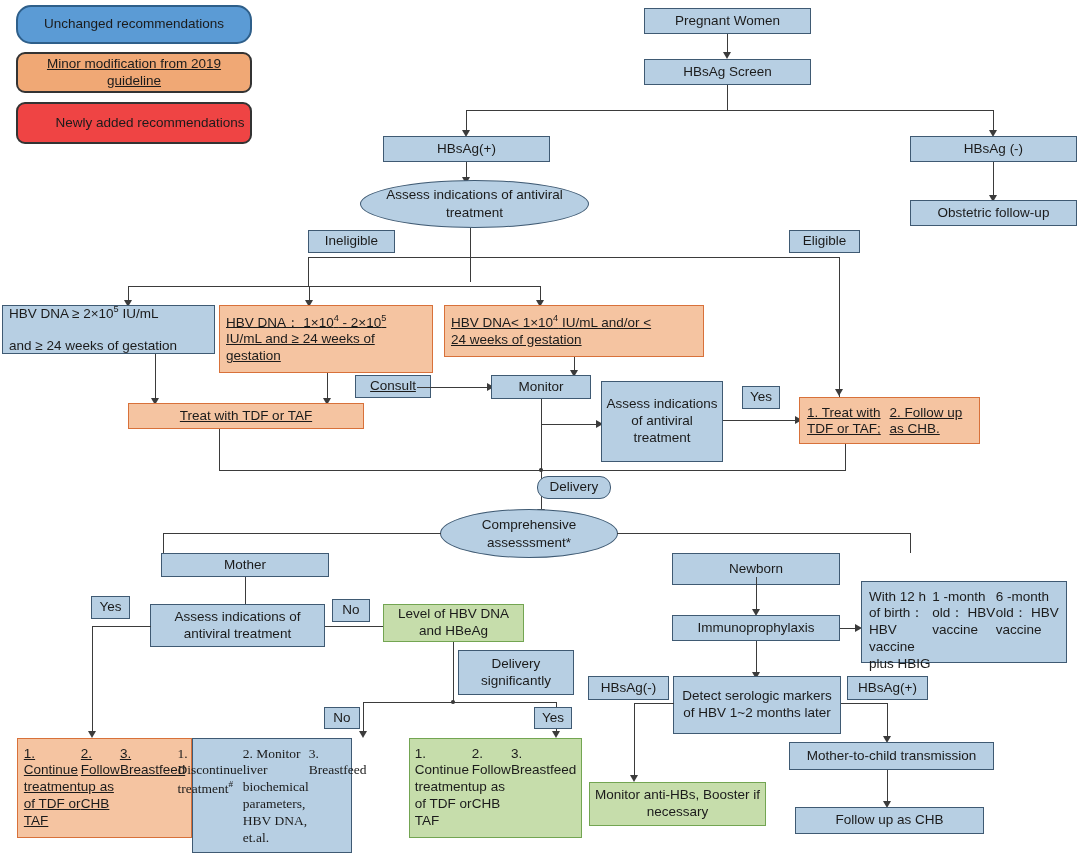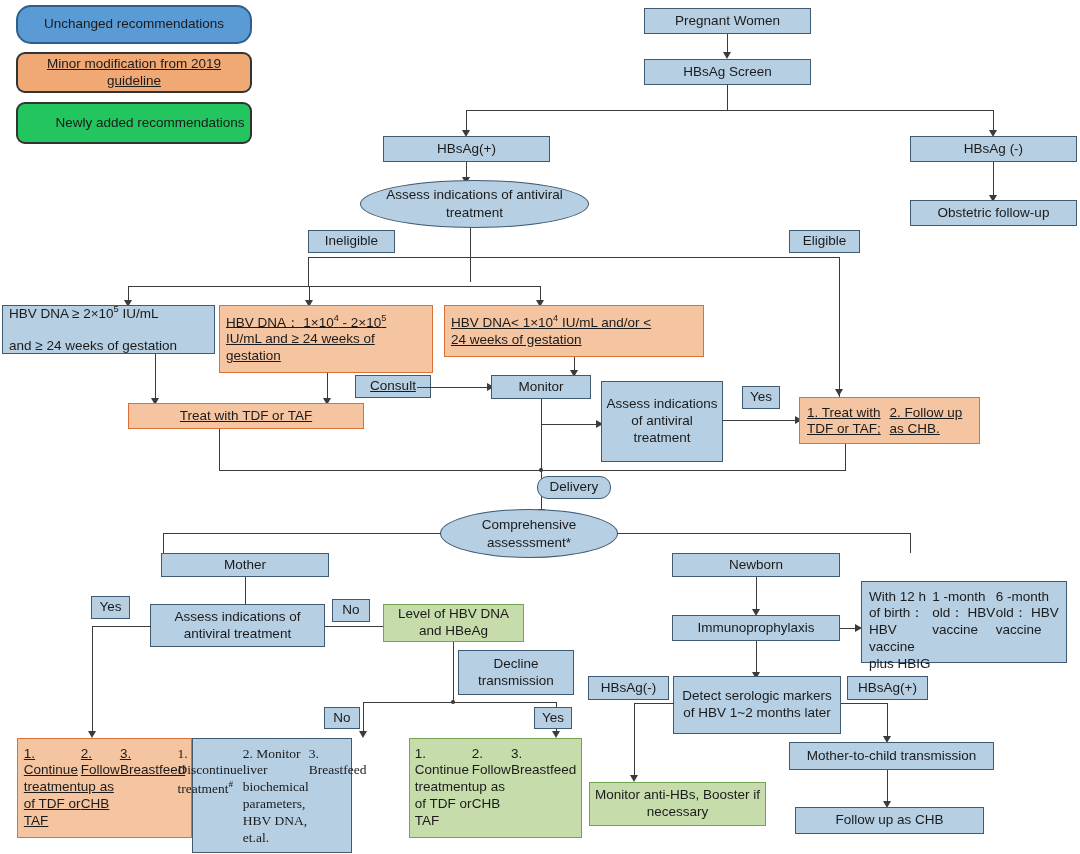--- a/index.html
+++ b/index.html
@@ -7,21 +7,21 @@
   #stage{position:relative;width:1080px;height:854px;background:#ffffff;overflow:hidden;}
   .node{position:absolute;box-sizing:border-box;border:1px solid #44546a;
         display:flex;align-items:center;justify-content:center;text-align:center;
         font-size:13.5px;color:#1b1b1b;line-height:1.25;padding:2px 4px;}
   .blue{background:#b7cfe3;border-color:#3f5a73;}
   .orange{background:#f5c4a1;border-color:#d8713a;text-decoration:underline;}
   .green{background:#c6ddab;border-color:#73a552;}
   .legend{border-radius:9px;border-width:2px;font-size:13.5px;}
   .legend.blue{background:#5b9bd5;border-color:#2e5f8a;}
   .legend.orange{background:#f0a875;border-color:#333;}
-  .legend.green{background:#22c55e;border-color:#333;padding-left:36px;}
+  .legend.green{background:#ef4444;border-color:#333;padding-left:36px;}
   .left{justify-content:flex-start;text-align:left;padding-left:6px;}
   .listbox{flex-direction:row;align-items:flex-start;text-align:left;padding:5px 7px;}
   .listbox .li{display:block;width:100%;margin:1.5px 0;}
   .ellipse{position:absolute;box-sizing:border-box;border:1px solid #3f5a73;background:#b7cfe3;
            border-radius:50%;display:flex;align-items:center;justify-content:center;
            text-align:center;font-size:13.5px;color:#1b1b1b;line-height:1.3;}
   .ln{position:absolute;background:#3b3b3b;}
   .h{height:1.4px;}
   .v{width:1.4px;}
   .ar{position:absolute;width:0;height:0;}
@@ -177,21 +177,21 @@
   </div>
 
   <div class="ln h" style="left:163px;top:533px;width:278px;"></div>
   <div class="ln v" style="left:163px;top:533px;height:20px;"></div>
   <div class="ln h" style="left:617px;top:533px;width:294px;"></div>
   <div class="ln v" style="left:910px;top:533px;height:20px;"></div>
 
   <div class="node blue" style="left:161px;top:553px;width:168px;height:24px;">
     <span>Mother</span>
   </div>
-  <div class="node blue" style="left:672px;top:553px;width:168px;height:24px;">
+  <div class="node blue" style="left:672px;top:553px;width:168px;height:32px;">
     <span>Newborn</span>
   </div>
 
   <div class="ln v" style="left:245px;top:577px;height:27px;"></div>
 
   <div class="node blue" style="left:91px;top:596px;width:39px;height:23px;">
     <span>Yes</span>
   </div>
   <div class="node blue" style="left:150px;top:604px;width:175px;height:43px;">
     <span>Assess indications of antiviral treatment</span>
@@ -207,21 +207,21 @@
   <div class="ln h" style="left:325px;top:626px;width:58px;"></div>
 
   <div class="node green" style="left:383px;top:604px;width:141px;height:38px;">
     <span>Level of HBV DNA and HBeAg</span>
   </div>
 
   <div class="ln v" style="left:453px;top:642px;height:60px;"></div>
   <div class="dot" style="left:451px;top:700px;"></div>
 
   <div class="node blue" style="left:458px;top:650px;width:116px;height:45px;">
-    <span>Decline transmission</span>
+    <span>Delivery significantly</span>
   </div>
 
   <div class="ln h" style="left:363px;top:702px;width:194px;"></div>
   <div class="ln v" style="left:363px;top:702px;height:32px;"></div>
   <div class="ar d" style="left:359px;top:731px;"></div>
   <div class="ln v" style="left:556px;top:702px;height:32px;"></div>
   <div class="ar d" style="left:552px;top:731px;"></div>
 
   <div class="node blue" style="left:324px;top:707px;width:36px;height:22px;">
     <span>No</span>

